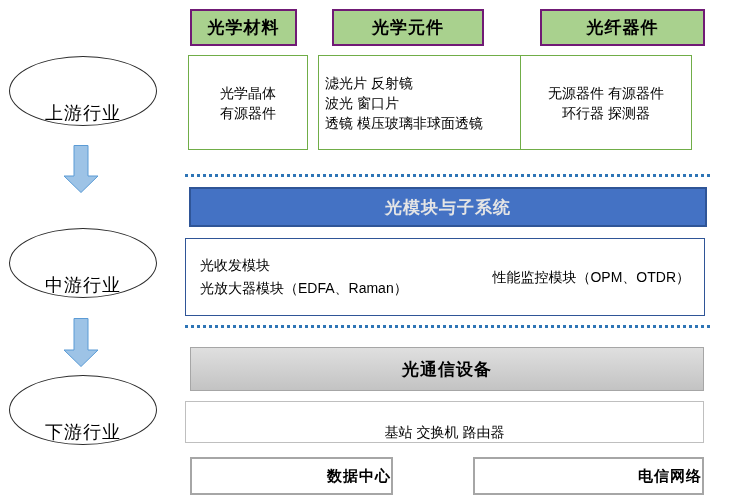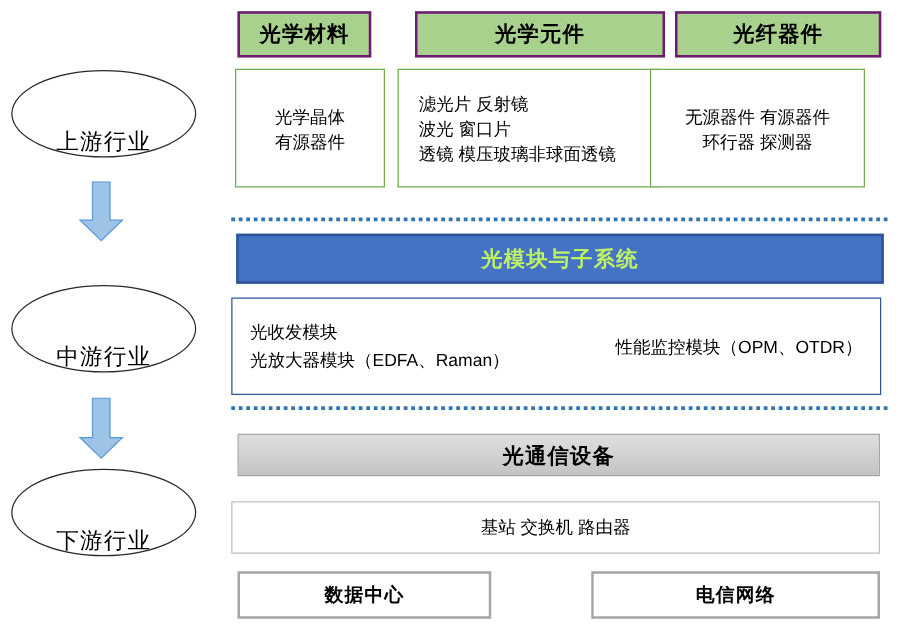--- a/index.html
+++ b/index.html
@@ -18,52 +18,52 @@
     position:absolute;top:9px;height:37px;background:#A9D18E;border:2px solid #701a75;
     box-sizing:border-box;display:flex;align-items:center;justify-content:center;
     font-size:17px;font-weight:bold;letter-spacing:1px;
   }
   .g-box{
     position:absolute;top:55px;height:95px;background:#fff;border:1.5px solid #70AD47;
     box-sizing:border-box;display:flex;flex-direction:column;justify-content:center;
     font-size:14px;line-height:20px;
   }
   .g-box.centered{align-items:center;text-align:center;}
-  .g-box.lefted{padding-left:16px;text-align:left;}
+  .g-box.lefted{padding-left:6px;text-align:left;}
   .dotted{
     position:absolute;left:185px;width:525px;height:0;
     border-top:3px dotted #2E75B6;
   }
   .blue-header{
     position:absolute;left:189px;top:187px;width:518px;height:40px;
     background:#4472C4;border:2px solid #2F5597;box-sizing:border-box;
     display:flex;align-items:center;justify-content:center;
-    color:#bef264;font-size:17px;font-weight:bold;letter-spacing:1px;
+    color:#e5e5e5;font-size:17px;font-weight:bold;letter-spacing:1px;
   }
   .mid-box{
     position:absolute;left:185px;top:238px;width:520px;height:78px;
     border:1.5px solid #2F5597;box-sizing:border-box;background:#fff;
     display:flex;align-items:center;justify-content:space-between;
     padding:16px 14px;font-size:14px;line-height:23px;
   }
   .gray-header{
-    position:absolute;left:190px;top:347px;width:514px;height:34px;
+    position:absolute;left:190px;top:347px;width:514px;height:44px;
     background:linear-gradient(#DFDFDF,#C3C3C3);border:1px solid #A6A6A6;
     box-sizing:border-box;display:flex;align-items:center;justify-content:center;
     font-size:17px;font-weight:bold;letter-spacing:1px;
   }
   .devices-box{
     position:absolute;left:185px;top:401px;width:519px;height:42px;
     border:1.5px solid #BFBFBF;box-sizing:border-box;background:#fff;
-    display:flex;align-items:center;justify-content:center;font-size:14px;
+    display:flex;align-items:flex-end;justify-content:center;font-size:14px;
   }
   .market-box{
     position:absolute;top:457px;height:38px;
     border:2px solid #A6A6A6;box-sizing:border-box;background:#fff;
-    display:flex;align-items:center;justify-content:center;
+    display:flex;align-items:center;justify-content:flex-end;
     font-size:15px;font-weight:bold;letter-spacing:1px;
   }
   .market-dc{left:190px;width:203px;}
   .market-tn{left:473px;width:231px;}
 </style>
 </head>
 <body>
 
 <div class="canvas">
 
@@ -83,21 +83,21 @@
     <polygon points="11,0.5 25,0.5 25,32 35,32 18,48.5 1,32 11,32" stroke="#5B9BD5" stroke-width="1" fill="#9DC3E6"></polygon>
   </svg>
 
   <div class="ellipse" style="top:375px">
     <span>下游行业</span>
   </div>
 
   <div class="g-header" style="left:190px;width:107px">
     <span>光学材料</span>
   </div>
-  <div class="g-header" style="left:332px;width:200px">
+  <div class="g-header" style="left:332px;width:152px">
     <span>光学元件</span>
   </div>
   <div class="g-header" style="left:540px;width:165px">
     <span>光纤器件</span>
   </div>
 
   <div class="g-box centered" style="left:188px;width:120px">
     <div>光学晶体</div>
     <div>有源器件</div>
   </div>

